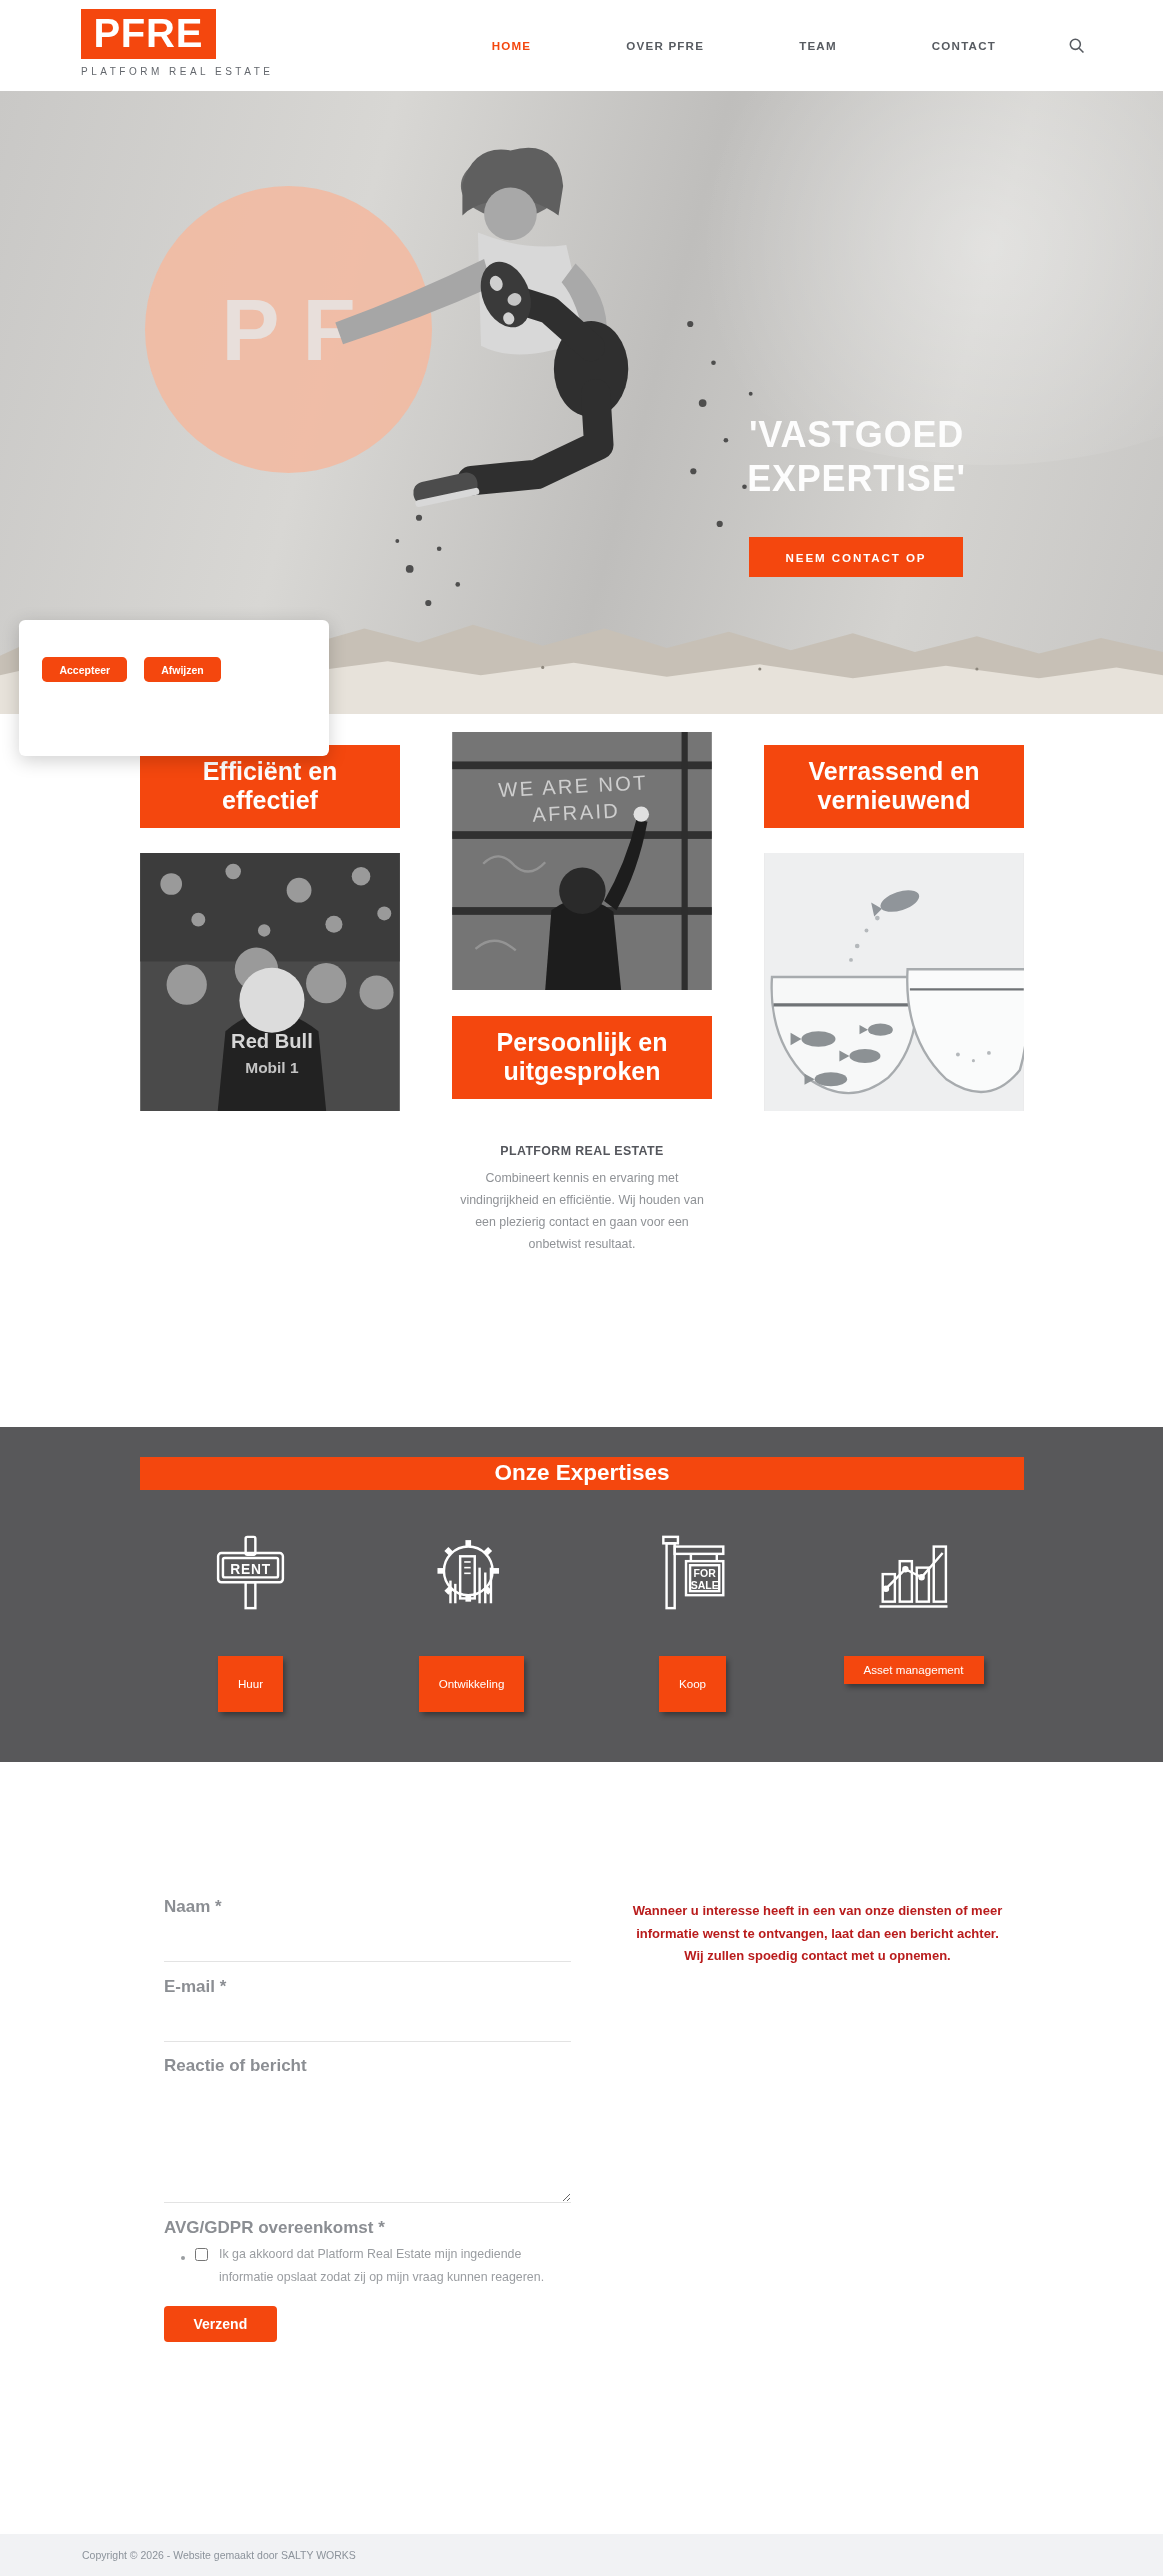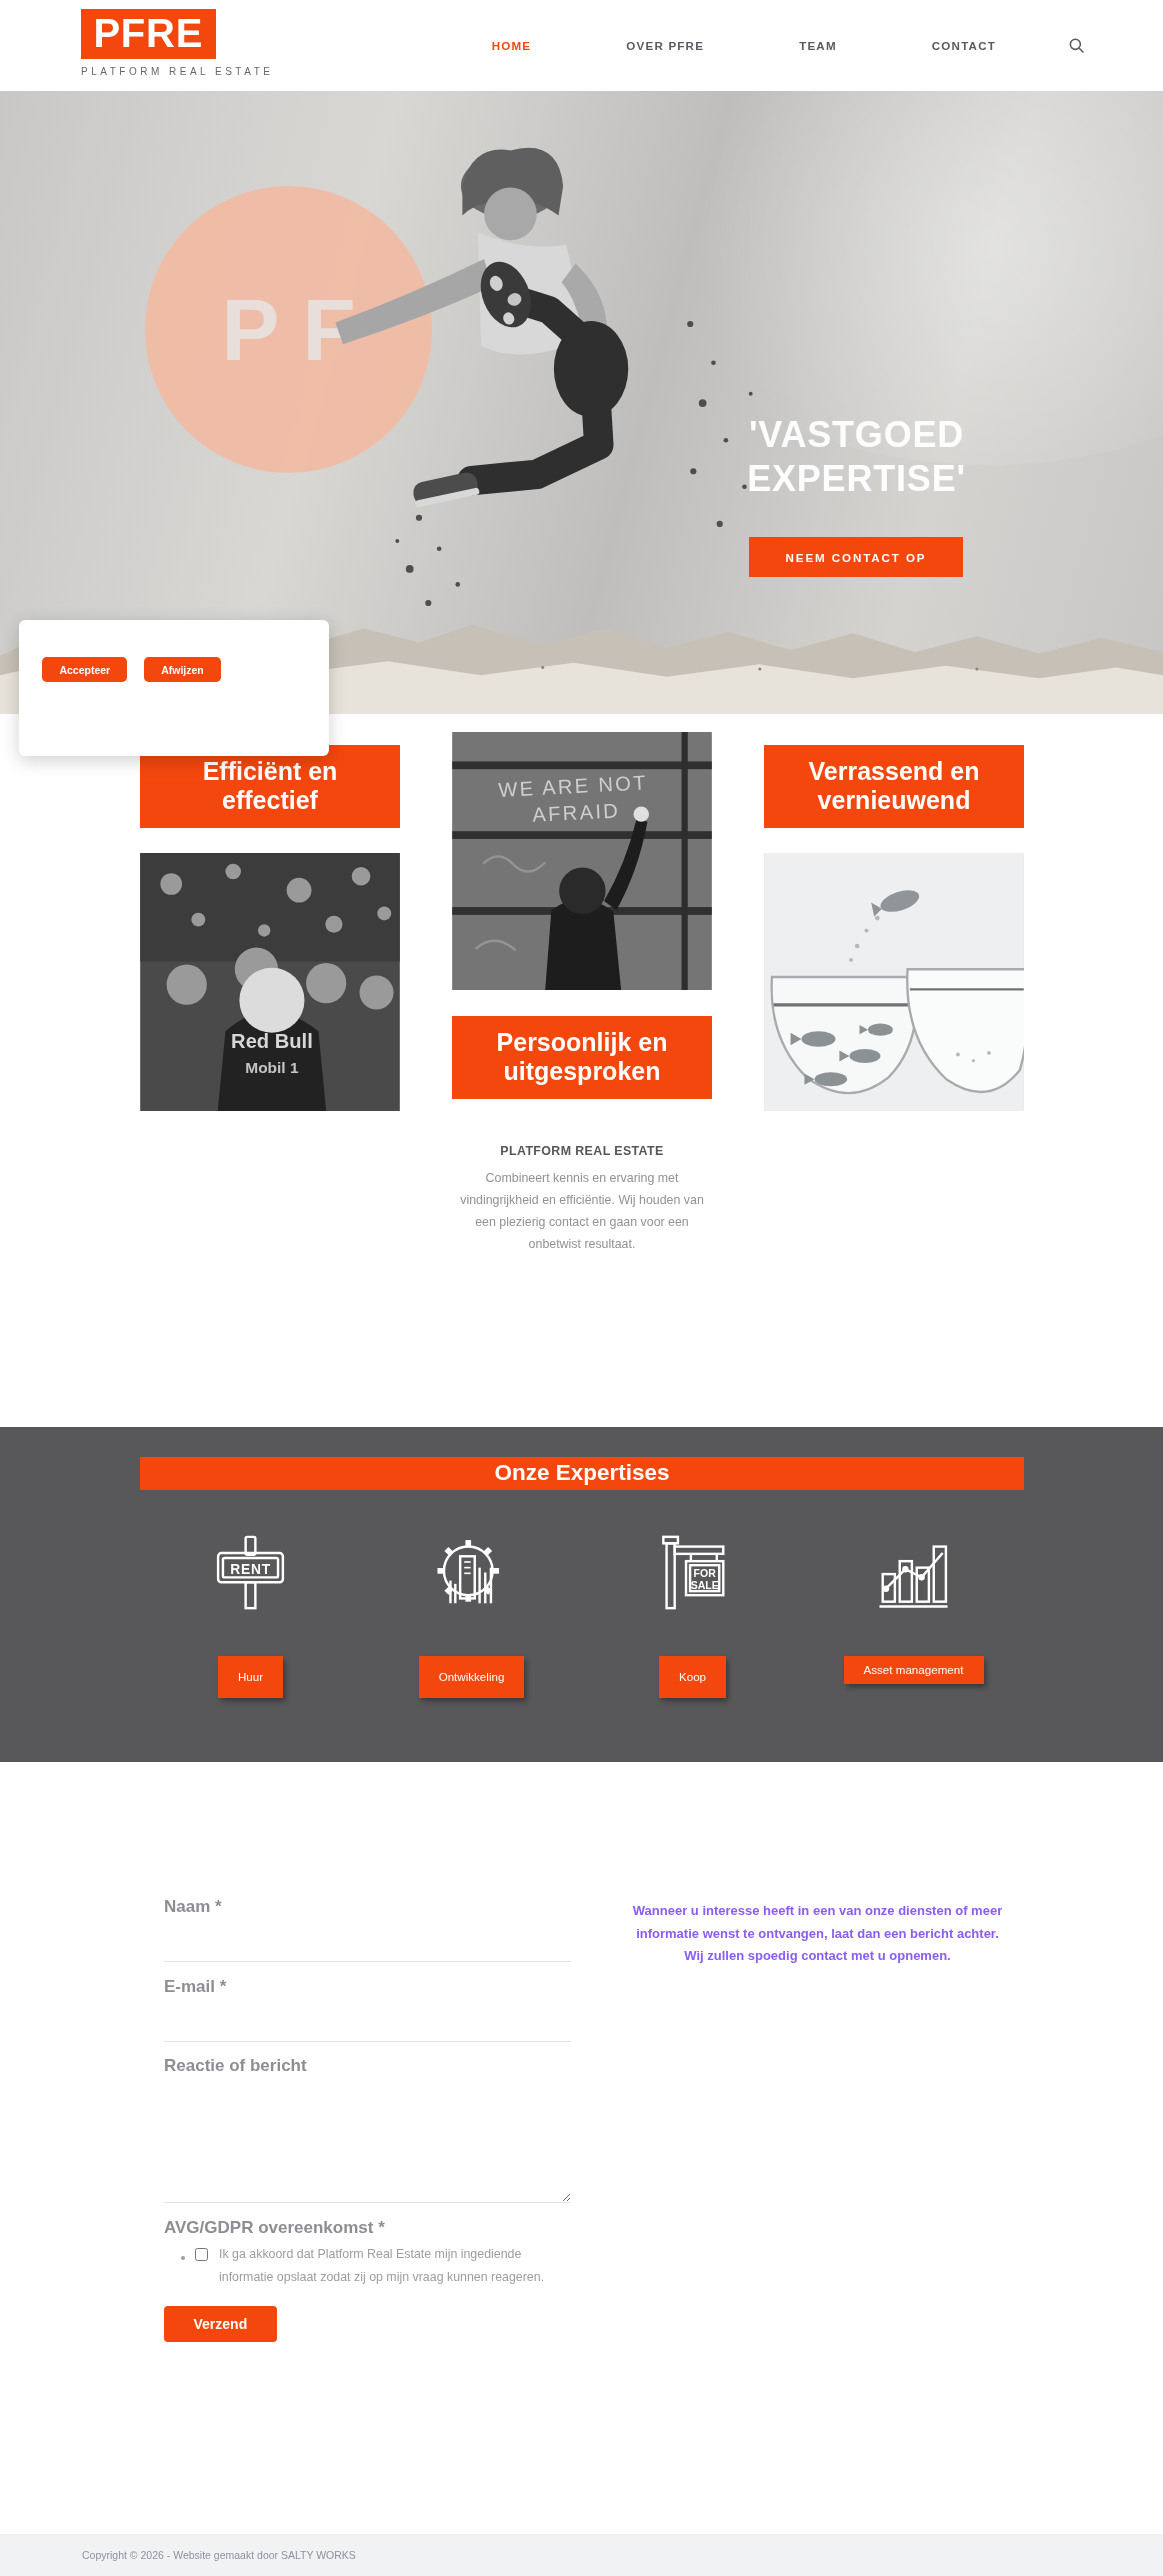--- a/index.html
+++ b/index.html
@@ -62,41 +62,41 @@
   .about-text{margin-top:9.3px;font-size:12.4px;line-height:22px;color:var(--body);}
 
   
   .dark-section{position:absolute;top:1427px;left:0;width:100%;height:335px;background:var(--dark);}
   .exp-banner{position:absolute;left:140px;top:29.5px;width:884px;height:33px;background:var(--accent);
     display:flex;align-items:center;justify-content:center;color:#fff;font-weight:700;font-size:22.5px;}
   .exp-grid{position:absolute;left:140px;top:93px;width:884px;display:grid;grid-template-columns:repeat(4,1fr);}
   .exp-item{display:flex;flex-direction:column;align-items:center;}
   .exp-icon{height:93px;display:flex;align-items:center;justify-content:center;margin-top:6.2px;}
   .exp-btn{margin-top:37px;background:var(--accent);color:#fff;border:none;font-family:inherit;font-size:11.6px;
-    line-height:15.5px;padding:13px 20px;cursor:pointer;box-shadow:3.1px 3.9px 5.4px rgba(0,0,0,.38);text-align:center;}
+    line-height:15.5px;padding:20px 20px;cursor:pointer;box-shadow:3.1px 3.9px 5.4px rgba(0,0,0,.38);text-align:center;}
   .exp-btn.two-line{width:140px;padding:6.2px 7.8px;}
 
   
   .contact{position:absolute;top:1762px;left:0;width:100%;height:772px;background:#fff;}
   .contact-heading{position:absolute;left:181px;top:48px;font-size:29.5px;font-weight:700;color:var(--heading);}
   .contact-form{position:absolute;left:164px;top:136px;width:407px;}
   .field-label{font-size:17px;font-weight:600;color:#8b8e93;line-height:17px;}
   .field-input{display:block;width:100%;height:47px;border:none;border-bottom:0.8px solid #e3e3e3;outline:none;
     font-family:inherit;font-size:12.4px;color:#555;background:transparent;margin-bottom:15.5px;}
   .field-textarea{display:block;width:100%;height:129px;border:none;border-bottom:0.8px solid #e3e3e3;outline:none;
     font-family:inherit;font-size:12.4px;color:#555;background:transparent;resize:vertical;margin-bottom:15.5px;}
   .gdpr-list{list-style:disc;margin:7.8px 0 0 31px;color:#9a9da1;}
   .gdpr-item{display:list-item;}
   .gdpr-row{display:flex;gap:11px;align-items:flex-start;}
   .gdpr-checkbox{width:13px;height:13px;margin-top:4.7px;accent-color:var(--accent);cursor:pointer;}
   .gdpr-text{font-size:12.4px;line-height:23px;color:#9a9da1;max-width:341px;}
   .submit-btn{margin-top:17px;background:var(--accent);color:#fff;border:none;border-radius:3.9px;font-family:inherit;
     font-size:14px;font-weight:700;padding:10px 29.5px;cursor:pointer;}
   .contact-aside{position:absolute;left:605px;top:138px;width:425px;text-align:center;
-    font-size:13px;font-weight:700;line-height:22.5px;color:#8b5cf6;}
+    font-size:13px;font-weight:700;line-height:22.5px;color:#b91c1c;}
 
   
   .site-footer{position:absolute;top:2534px;left:0;width:100%;height:42px;background:#f1f2f4;
     display:flex;align-items:center;padding-left:82px;}
   .copyright{font-size:10.5px;color:#8c939b;}
 </style>
 </head>
 <body>
 
 <div class="page">

